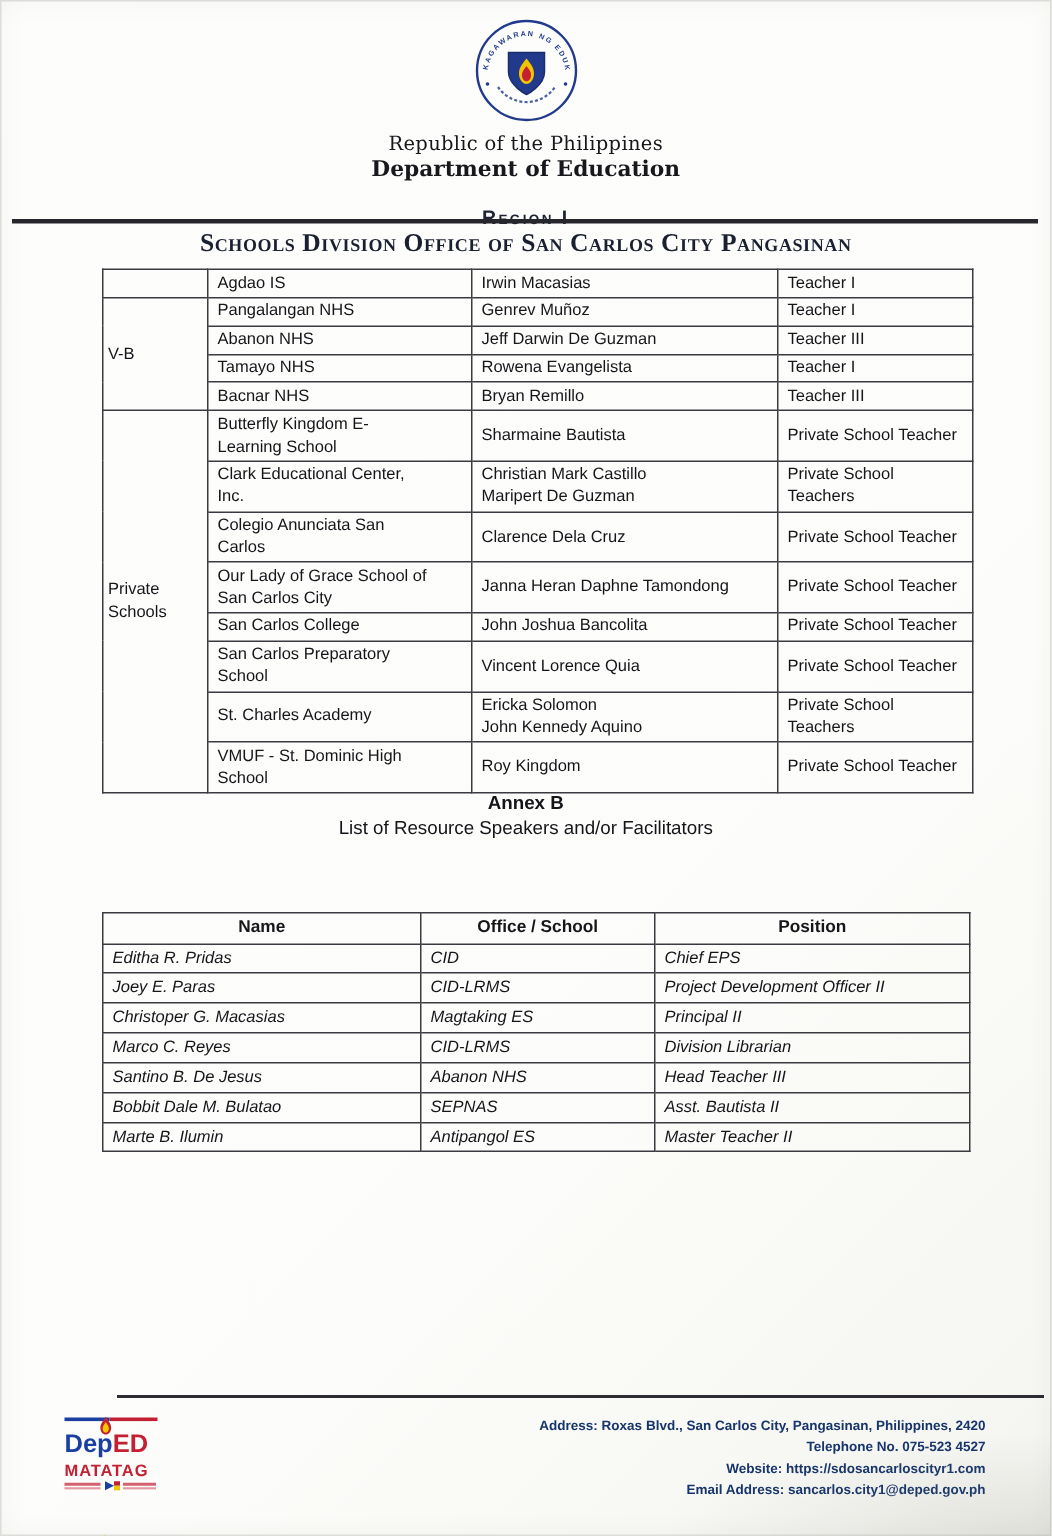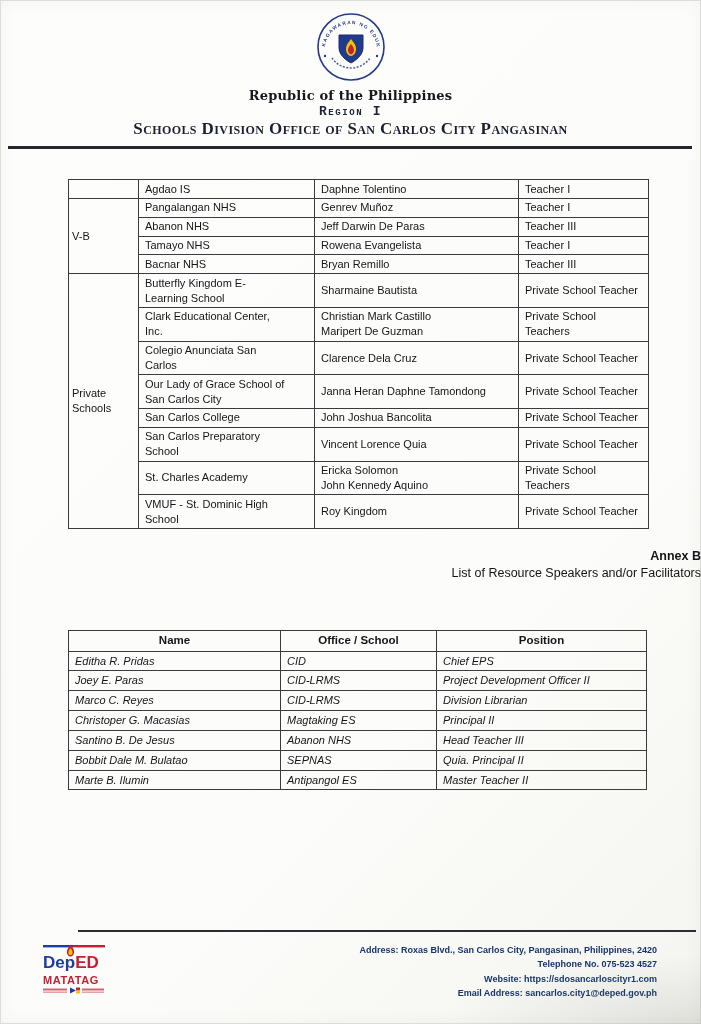--- a/index.html
+++ b/index.html
@@ -15,37 +15,37 @@
     box-shadow: inset 0 0 0 1px #dcdcd8, inset 0 0 18px rgba(60,60,55,.05);
   }
   .page::after {
     content:""; position:absolute; right:0; bottom:0; width:260px; height:70px;
     background:radial-gradient(ellipse at bottom right, rgba(120,125,112,.16), transparent 70%);
     pointer-events:none;
   }
 
   
   .hdr { position:absolute; top:12px; left:0; right:0; text-align:center; color:#17171d; }
-  .h-republic { font-family:"DejaVu Serif", serif; font-weight:700; font-size:13px; letter-spacing:.2px; margin-top:2px; color:#17171c; }
+  .h-republic { font-family:"DejaVu Serif", serif; font-weight:400; font-size:13px; letter-spacing:.2px; margin-top:2px; color:#17171c; }
   .h-dept     { font-family:"DejaVu Serif", serif; font-weight:700; font-size:14.5px; color:#17171c; }
-  .h-region   { font-family:Liberation Mono, monospace; font-variant:small-caps; font-weight:600; font-size:13px; letter-spacing:1.6px; color:#1d2434; margin-top:1px; }
+  .h-region   { font-family:Liberation Sans, sans-serif; font-variant:small-caps; font-weight:600; font-size:13px; letter-spacing:1.6px; color:#1d2434; margin-top:16px; }
   .h-office   { font-family:"Liberation Serif", serif; font-variant:small-caps; font-weight:600; font-size:17px; letter-spacing:.4px; color:#1a2030; }
   .rule { position:absolute; top:146px; left:8px; right:9px; height:3px; background:#26262c; }
 
   
   table.t { border-collapse:collapse; table-layout:fixed; font-size:11px; color:#15151a; }
   table.t td, table.t th { border:1.2px solid #3a3a40; padding:1.5px 6px; vertical-align:middle; line-height:1.35; overflow:hidden; }
   #t1 { position:absolute; top:179px; left:68px; width:580px; }
   #t1 .group-cell { padding:1.5px 3px; }
-  #t2 { position:absolute; top:608px; left:68px; width:578px;margin-top:22px; }
+  #t2 { position:absolute; top:608px; left:68px; width:578px; }
   #t2 th { text-align:center; font-weight:700; font-size:11.5px; padding:2px 6px; }
   #t2 td { padding:2px 6px;font-style:italic; }
 
   
-  .annex { position:absolute; top:549px; left:0; right:0; text-align:right; color:#141419; }
+  .annex { position:absolute; top:528px; left:0; right:0; text-align:center; color:#141419; }
   .annex-title { font-weight:700; font-size:12.5px; }
   .annex-sub   { font-size:12.5px; margin-top:3px; }
 
   
   .f-rule { position:absolute; top:930px; left:78px; right:5px; height:2.4px; background:#2c2c32; }
   .footer { position:absolute; top:941px; left:40px; right:44px; display:flex; justify-content:space-between; align-items:flex-start; }
   .logos  { display:flex; gap:15px; margin-top:2px;flex-direction:column; }
   .contact { text-align:right; font-size:9px; font-weight:700; color:#17356b; line-height:1.6; padding-top:2px; }
 </style>
 </head>
@@ -61,20 +61,21 @@
         <textPath href="#arcT" startOffset="4%">KAGAWARAN NG EDUKASYON</textPath>
       </text>
       <circle cx="9" cy="44" r="1.2" fill="#223a8c"></circle>
       <circle cx="61" cy="44" r="1.2" fill="#223a8c"></circle>
       <path d="M23,23 h24 v13 c0,9 -12,15 -12,15 s-12,-6 -12,-15 z" fill="#223a8c" stroke="#1a2d6e" stroke-width="1"></path>
       <path d="M35,27 c3,4 5,6 5,10 c0,4 -2.5,7 -5,7 s-5,-3 -5,-7 c0,-4 2,-6 5,-10 z" fill="#f3c400"></path>
       <path d="M35,32 c1.8,2.4 3,3.6 3,6 c0,2.6 -1.4,4.2 -3,4.2 s-3,-1.6 -3,-4.2 c0,-2.4 1.2,-3.6 3,-6 z" fill="#c22033"></path>
       <path d="M 16,46 A 23,23 0 0 0 54,46" stroke="#223a8c" stroke-width="1.5" stroke-dasharray="2 1.5" fill="none" opacity="0.8"></path>
     </svg>
     <div class="h-republic">Republic of the Philippines</div>
+    <div class="h-dept">Department of Education</div>
     <div class="h-region">Region I</div>
     <div class="h-office">Schools Division Office of San Carlos City Pangasinan</div>
   </div>
   <div class="rule"></div>
 
   <table class="t" id="t1">
     <colgroup>
         <col style="width:70px">
         <col style="width:176px">
         <col style="width:204px">
@@ -82,21 +83,21 @@
       </colgroup>
     <tbody>
         <tr>
           <td class="group-cell" rowspan="1">
             <div></div>
           </td>
           <td>
             <div>Agdao IS</div>
           </td>
           <td>
-            <div>Daphne Tolentino</div>
+            <div>Irwin Macasias</div>
           </td>
           <td>
             <div>Teacher I</div>
           </td>
         </tr>
         <tr>
           <td class="group-cell" rowspan="4">
             <div>V-B</div>
           </td>
           <td>
@@ -107,21 +108,21 @@
           </td>
           <td>
             <div>Teacher I</div>
           </td>
         </tr>
         <tr>
           <td>
             <div>Abanon NHS</div>
           </td>
           <td>
-            <div>Jeff Darwin De Paras</div>
+            <div>Jeff Darwin De Guzman</div>
           </td>
           <td>
             <div>Teacher III</div>
           </td>
         </tr>
         <tr>
           <td>
             <div>Tamayo NHS</div>
           </td>
           <td>
@@ -288,60 +289,60 @@
           </td>
           <td>
             <div>CID-LRMS</div>
           </td>
           <td>
             <div>Project Development Officer II</div>
           </td>
         </tr>
         <tr>
           <td>
+            <div>Christoper G. Macasias</div>
+          </td>
+          <td>
+            <div>Magtaking ES</div>
+          </td>
+          <td>
+            <div>Principal II</div>
+          </td>
+        </tr>
+        <tr>
+          <td>
             <div>Marco C. Reyes</div>
           </td>
           <td>
             <div>CID-LRMS</div>
           </td>
           <td>
             <div>Division Librarian</div>
           </td>
         </tr>
         <tr>
           <td>
-            <div>Christoper G. Macasias</div>
-          </td>
-          <td>
-            <div>Magtaking ES</div>
-          </td>
-          <td>
-            <div>Principal II</div>
-          </td>
-        </tr>
-        <tr>
-          <td>
             <div>Santino B. De Jesus</div>
           </td>
           <td>
             <div>Abanon NHS</div>
           </td>
           <td>
             <div>Head Teacher III</div>
           </td>
         </tr>
         <tr>
           <td>
             <div>Bobbit Dale M. Bulatao</div>
           </td>
           <td>
             <div>SEPNAS</div>
           </td>
           <td>
-            <div>Quia. Principal II</div>
+            <div>Asst. Bautista II</div>
           </td>
         </tr>
         <tr>
           <td>
             <div>Marte B. Ilumin</div>
           </td>
           <td>
             <div>Antipangol ES</div>
           </td>
           <td>

